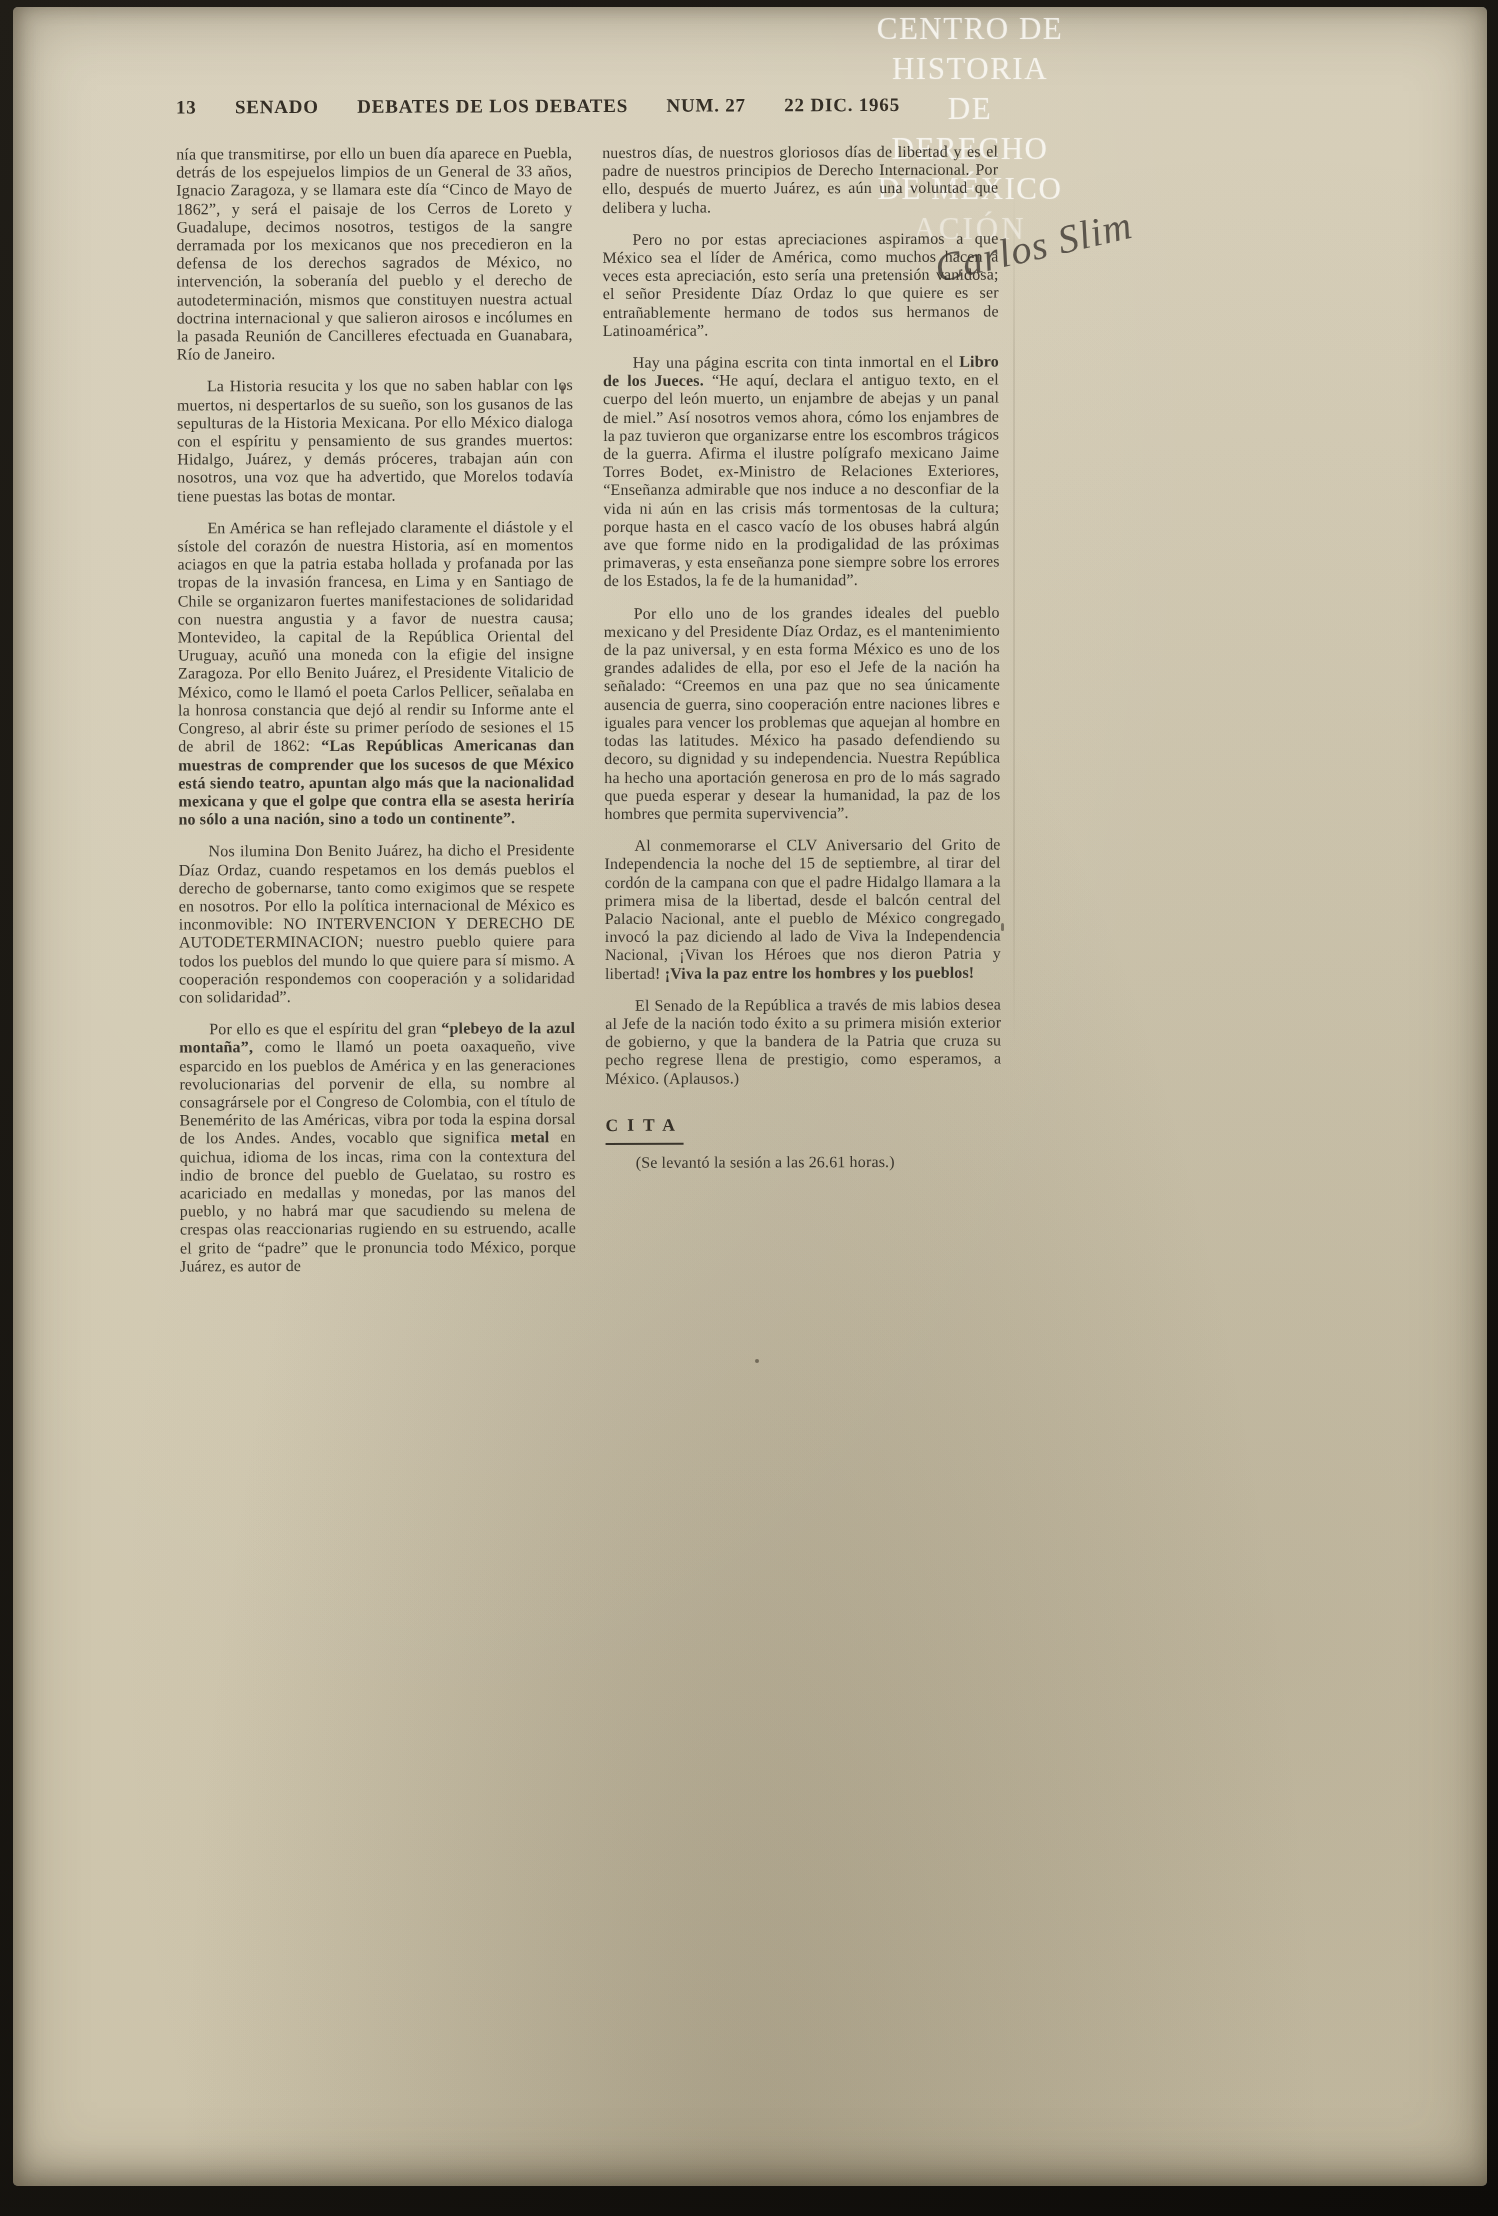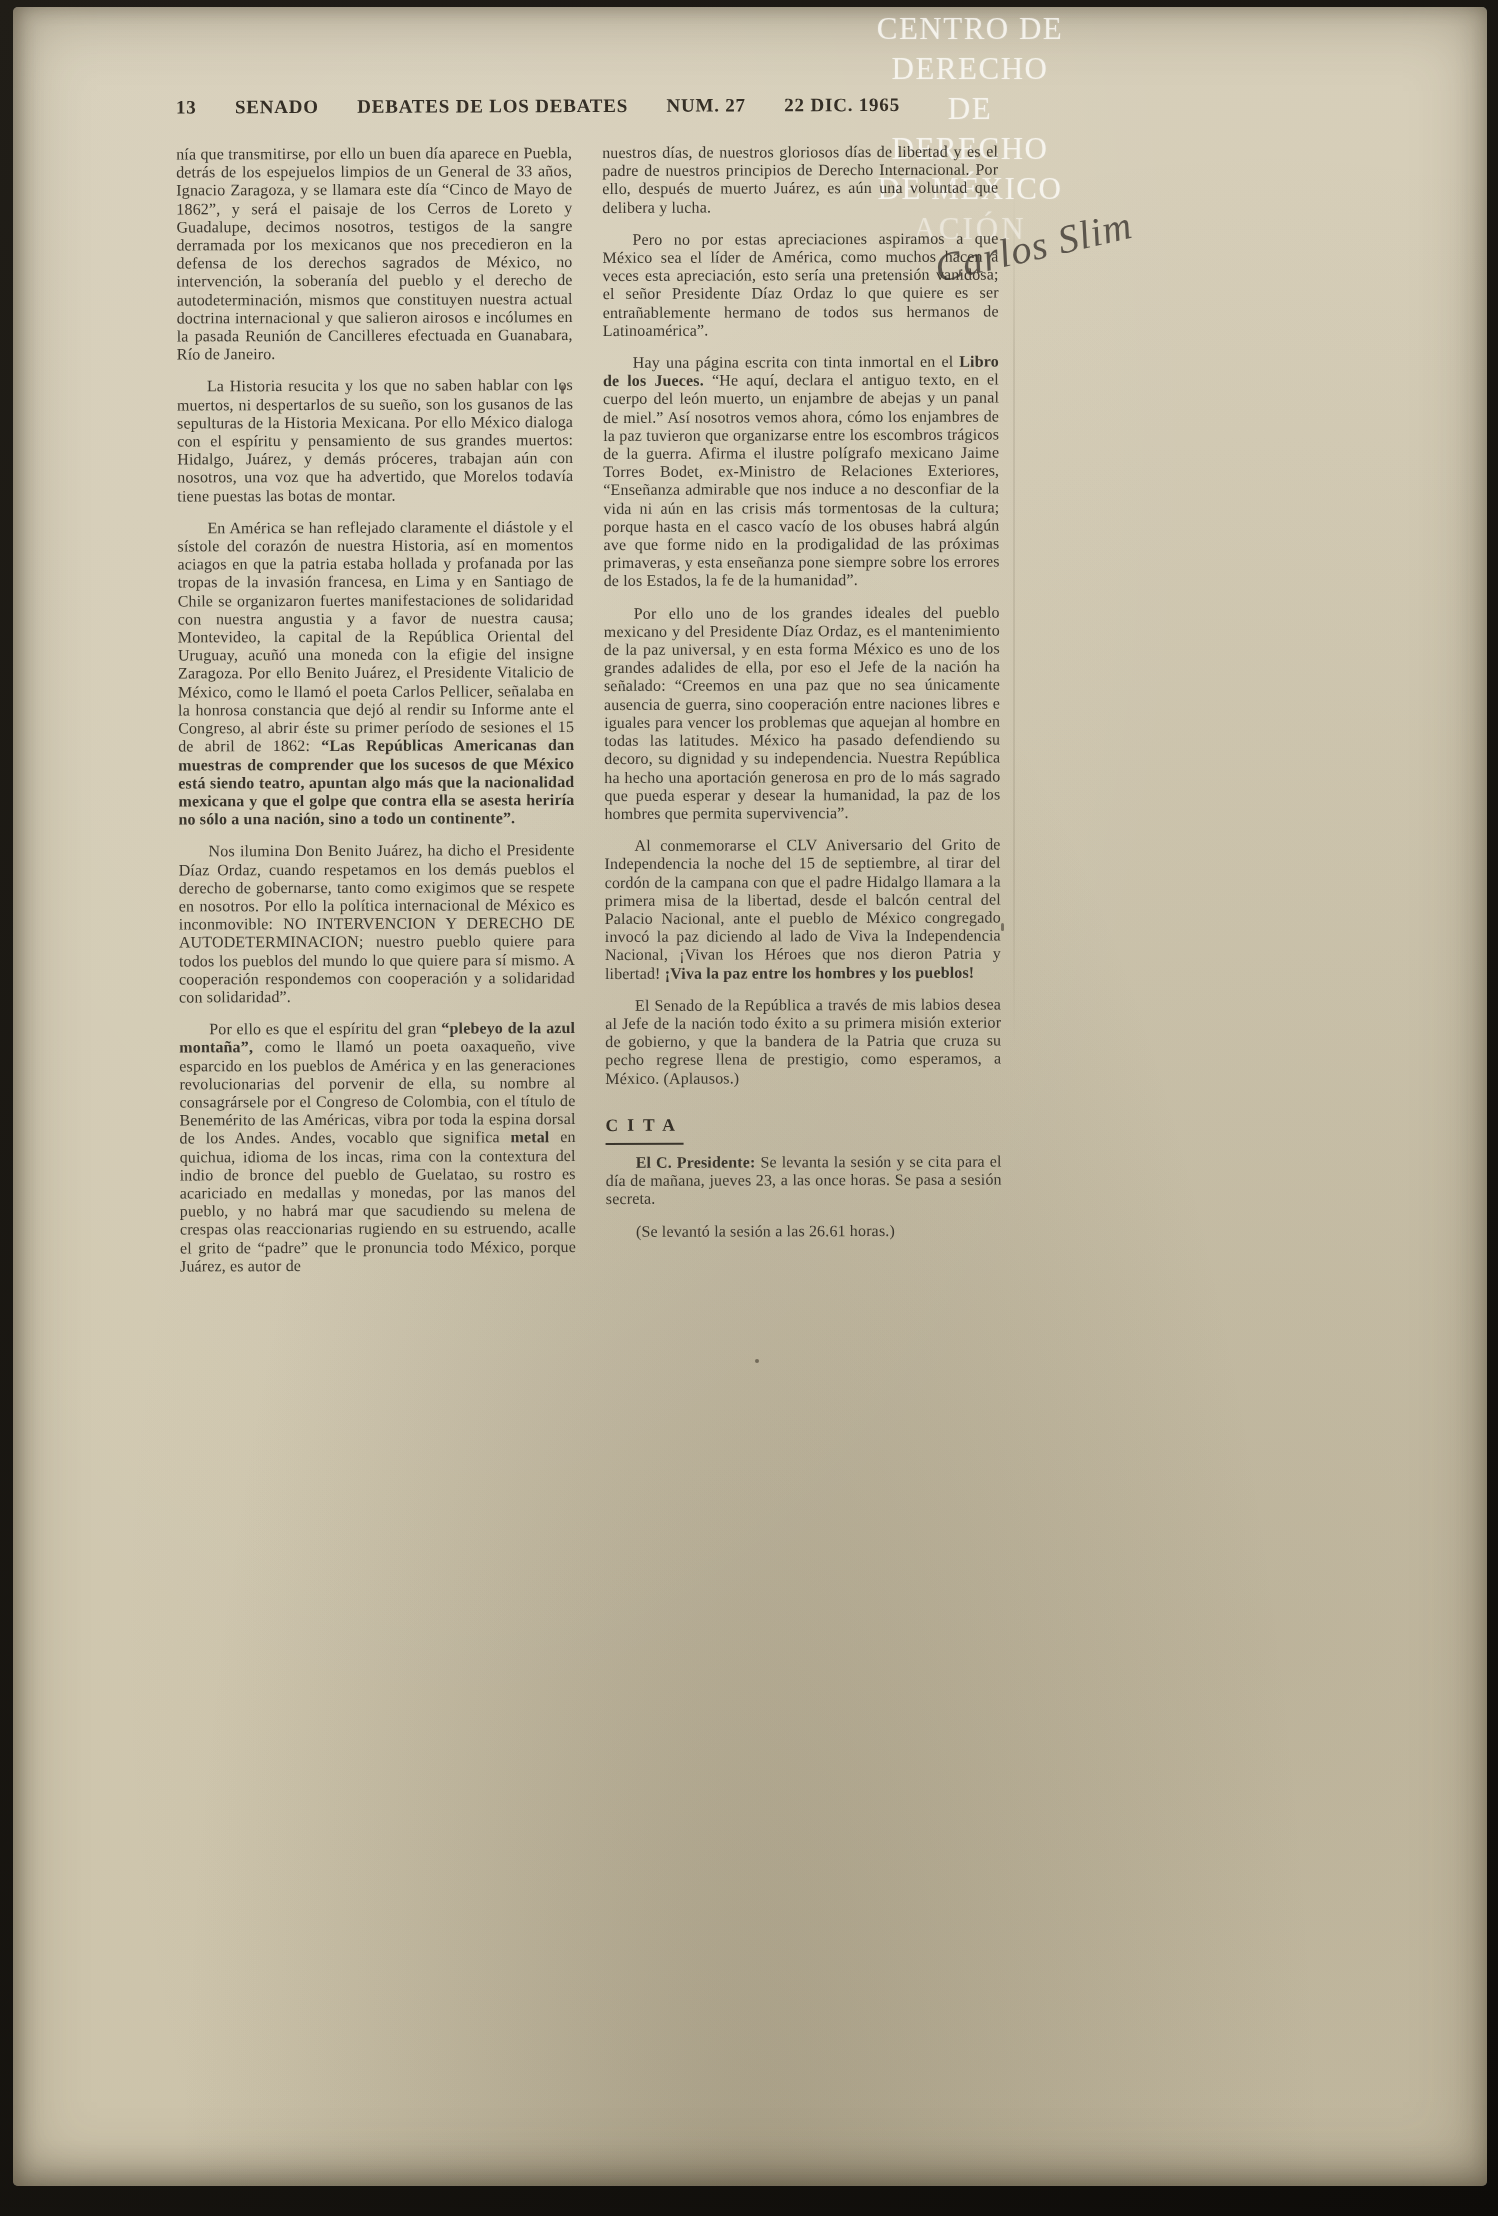--- a/index.html
+++ b/index.html
@@ -127,21 +127,21 @@
   .s3 { left: 742px; top: 1352px; width: 4px; height: 4px; }
 </style>
 </head>
 <body>
 
 <div class="scan">
   <div class="paper">
 
     <div class="watermark">
       <div class="wm-line">CENTRO DE</div>
-      <div class="wm-line">DERECHO</div>
+      <div class="wm-line">HISTORIA</div>
       <div class="wm-line">DE DERECHO</div>
       <div class="wm-line">DE MÉXICO</div>
       <div class="wm-line wm-line-partial">ACIÓN</div>
       <div class="wm-signature">Carlos Slim</div>
     </div>
 
     <div class="content">
       <header class="page-header">
         <span>13</span>
         <span>SENADO</span>
@@ -159,21 +159,20 @@
             <p class="para"><span>Por ello es que el espíritu del gran </span><span class="b">“plebeyo de la azul montaña”,</span><span> como le llamó un poeta oaxaqueño, vive esparcido en los pueblos de América y en las generaciones revolucionarias del porvenir de ella, su nombre al consagrársele por el Congreso de Colombia, con el título de Benemérito de las Américas, vibra por toda la espina dorsal de los Andes. Andes, vocablo que significa </span><span class="b">metal</span><span> en quichua, idioma de los incas, rima con la contextura del indio de bronce del pueblo de Guelatao, su rostro es acariciado en medallas y monedas, por las manos del pueblo, y no habrá mar que sacudiendo su melena de crespas olas reaccionarias rugiendo en su estruendo, acalle el grito de “padre” que le pronuncia todo México, porque Juárez, es autor de</span></p>
           </div>
         <div class="col" id="col-right">
             <p class="para first"><span>nuestros días, de nuestros gloriosos días de libertad y es el padre de nuestros principios de Derecho Internacional. Por ello, después de muerto Juárez, es aún una voluntad que delibera y lucha.</span></p>
             <p class="para"><span>Pero no por estas apreciaciones aspiramos a que México sea el líder de América, como muchos hacen a veces esta apreciación, esto sería una pretensión vanidosa; el señor Presidente Díaz Ordaz lo que quiere es ser entrañablemente hermano de todos sus hermanos de Latinoamérica”.</span></p>
             <p class="para"><span>Hay una página escrita con tinta inmortal en el </span><span class="b">Libro de los Jueces.</span><span> “He aquí, declara el antiguo texto, en el cuerpo del león muerto, un enjambre de abejas y un panal de miel.” Así nosotros vemos ahora, cómo los enjambres de la paz tuvieron que organizarse entre los escombros trágicos de la guerra. Afirma el ilustre polígrafo mexicano Jaime Torres Bodet, ex-Ministro de Relaciones Exteriores, “Enseñanza admirable que nos induce a no desconfiar de la vida ni aún en las crisis más tormentosas de la cultura; porque hasta en el casco vacío de los obuses habrá algún ave que forme nido en la prodigalidad de las próximas primaveras, y esta enseñanza pone siempre sobre los errores de los Estados, la fe de la humanidad”.</span></p>
             <p class="para"><span>Por ello uno de los grandes ideales del pueblo mexicano y del Presidente Díaz Ordaz, es el mantenimiento de la paz universal, y en esta forma México es uno de los grandes adalides de ella, por eso el Jefe de la nación ha señalado: “Creemos en una paz que no sea únicamente ausencia de guerra, sino cooperación entre naciones libres e iguales para vencer los problemas que aquejan al hombre en todas las latitudes. México ha pasado defendiendo su decoro, su dignidad y su independencia. Nuestra República ha hecho una aportación generosa en pro de lo más sagrado que pueda esperar y desear la humanidad, la paz de los hombres que permita supervivencia”.</span></p>
             <p class="para"><span>Al conmemorarse el CLV Aniversario del Grito de Independencia la noche del 15 de septiembre, al tirar del cordón de la campana con que el padre Hidalgo llamara a la primera misa de la libertad, desde el balcón central del Palacio Nacional, ante el pueblo de México congregado invocó la paz diciendo al lado de Viva la Independencia Nacional, ¡Vivan los Héroes que nos dieron Patria y libertad! </span><span class="b">¡Viva la paz entre los hombres y los pueblos!</span></p>
             <p class="para"><span>El Senado de la República a través de mis labios desea al Jefe de la nación todo éxito a su primera misión exterior de gobierno, y que la bandera de la Patria que cruza su pecho regrese llena de prestigio, como esperamos, a México. (Aplausos.)</span></p>
             <h2 class="cita"><span class="cita-inner">CITA</span></h2>
-            <p class="para"><span class="b">El C. Presidente:</span><span> Se levanta la sesión y se cita para el día de mañana, jueves 23, a las once horas. Se pasa a sesión secreta.</span></p>
             <p class="para"><span>(Se levantó la sesión a las 26.61 horas.)</span></p>
           </div>
       </div>
     </div>
 
     <div class="fold-line"></div>
     <div class="speck s1"></div>
     <div class="speck s2"></div>
     <div class="speck s3"></div>
   </div>

